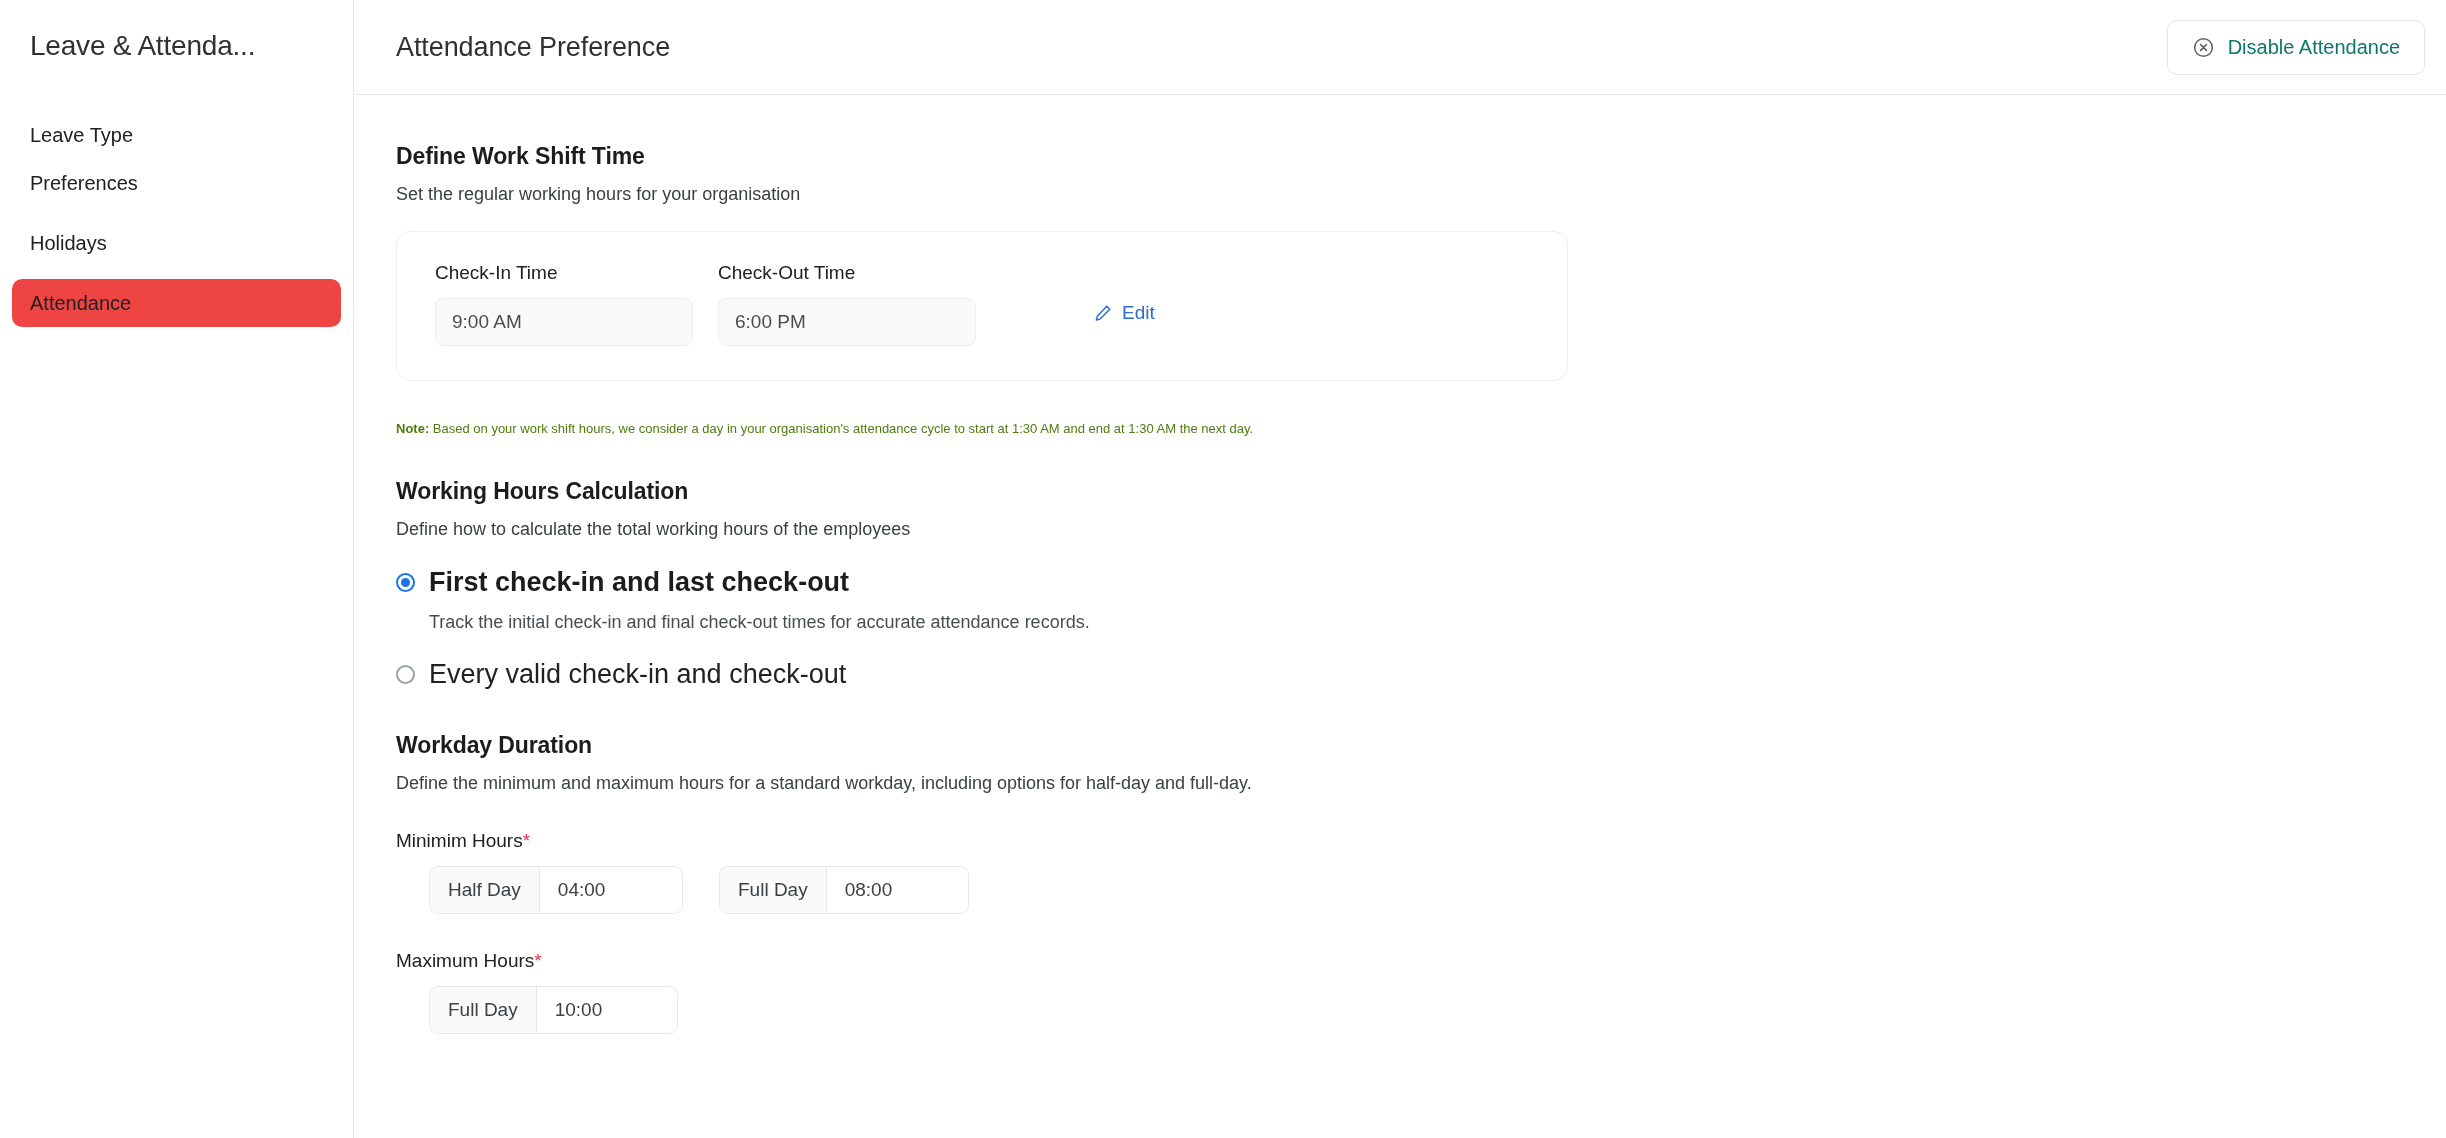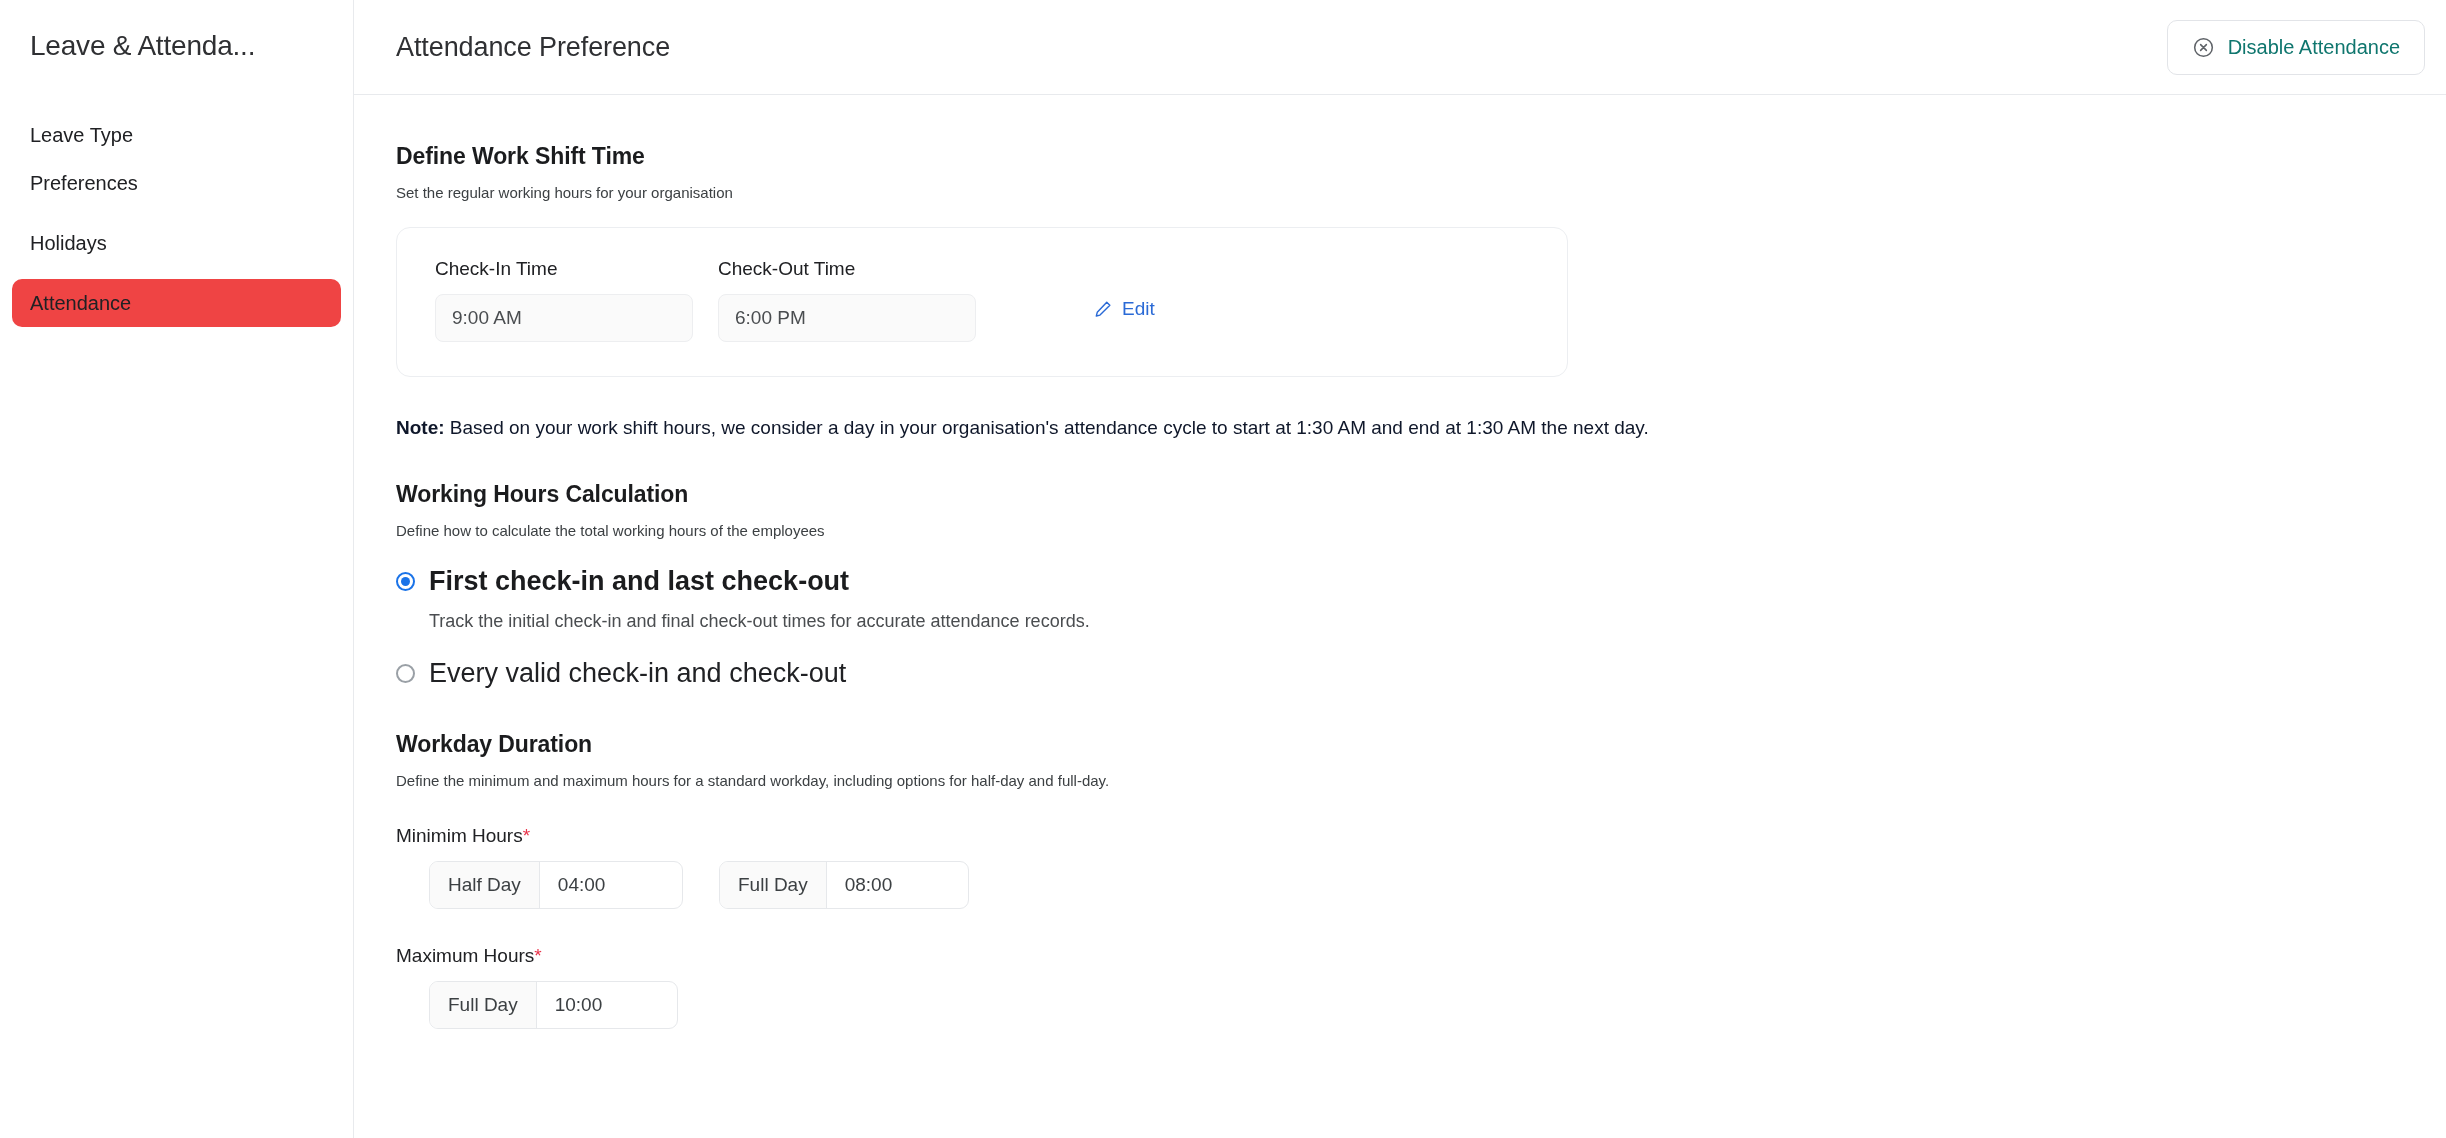--- a/index.html
+++ b/index.html
@@ -92,21 +92,21 @@
     overflow: hidden;
   }
 
   .sec-title {
     font-size: 23px;
     font-weight: 700;
     color: #1b1c1e;
     letter-spacing: -0.1px;
   }
   .sec-sub {
-    font-size: 15px;
+    font-size: 18px;
     color: #3c4043;
     margin-top: 14px;
     font-weight: 400;
   }
 
   
   .shift-card {
     margin-top: 26px;
     width: 1172px;
     border: 1px solid #eceef1;
@@ -145,22 +145,22 @@
     gap: 9px;
     color: #2a6ad6;
     font-size: 19px;
     cursor: pointer;
     text-decoration: none;
   }
   .pencil { width: 20px; height: 20px; display: inline-block; flex: 0 0 20px; }
 
   .note {
     margin-top: 40px;
-    font-size: 19px;
-    color: #0f172a;
+    font-size: 13px;
+    color: #4d7c0f;
     font-weight: 400;
   }
   .note b { font-weight: 700; }
 
   .block { margin-top: 42px; }
 
   .radio-group { margin-top: 27px; }
   .radio-row { display: flex; align-items: center; gap: 14px; cursor: pointer; }
   .radio {
     width: 19px; height: 19px; flex: 0 0 19px;

